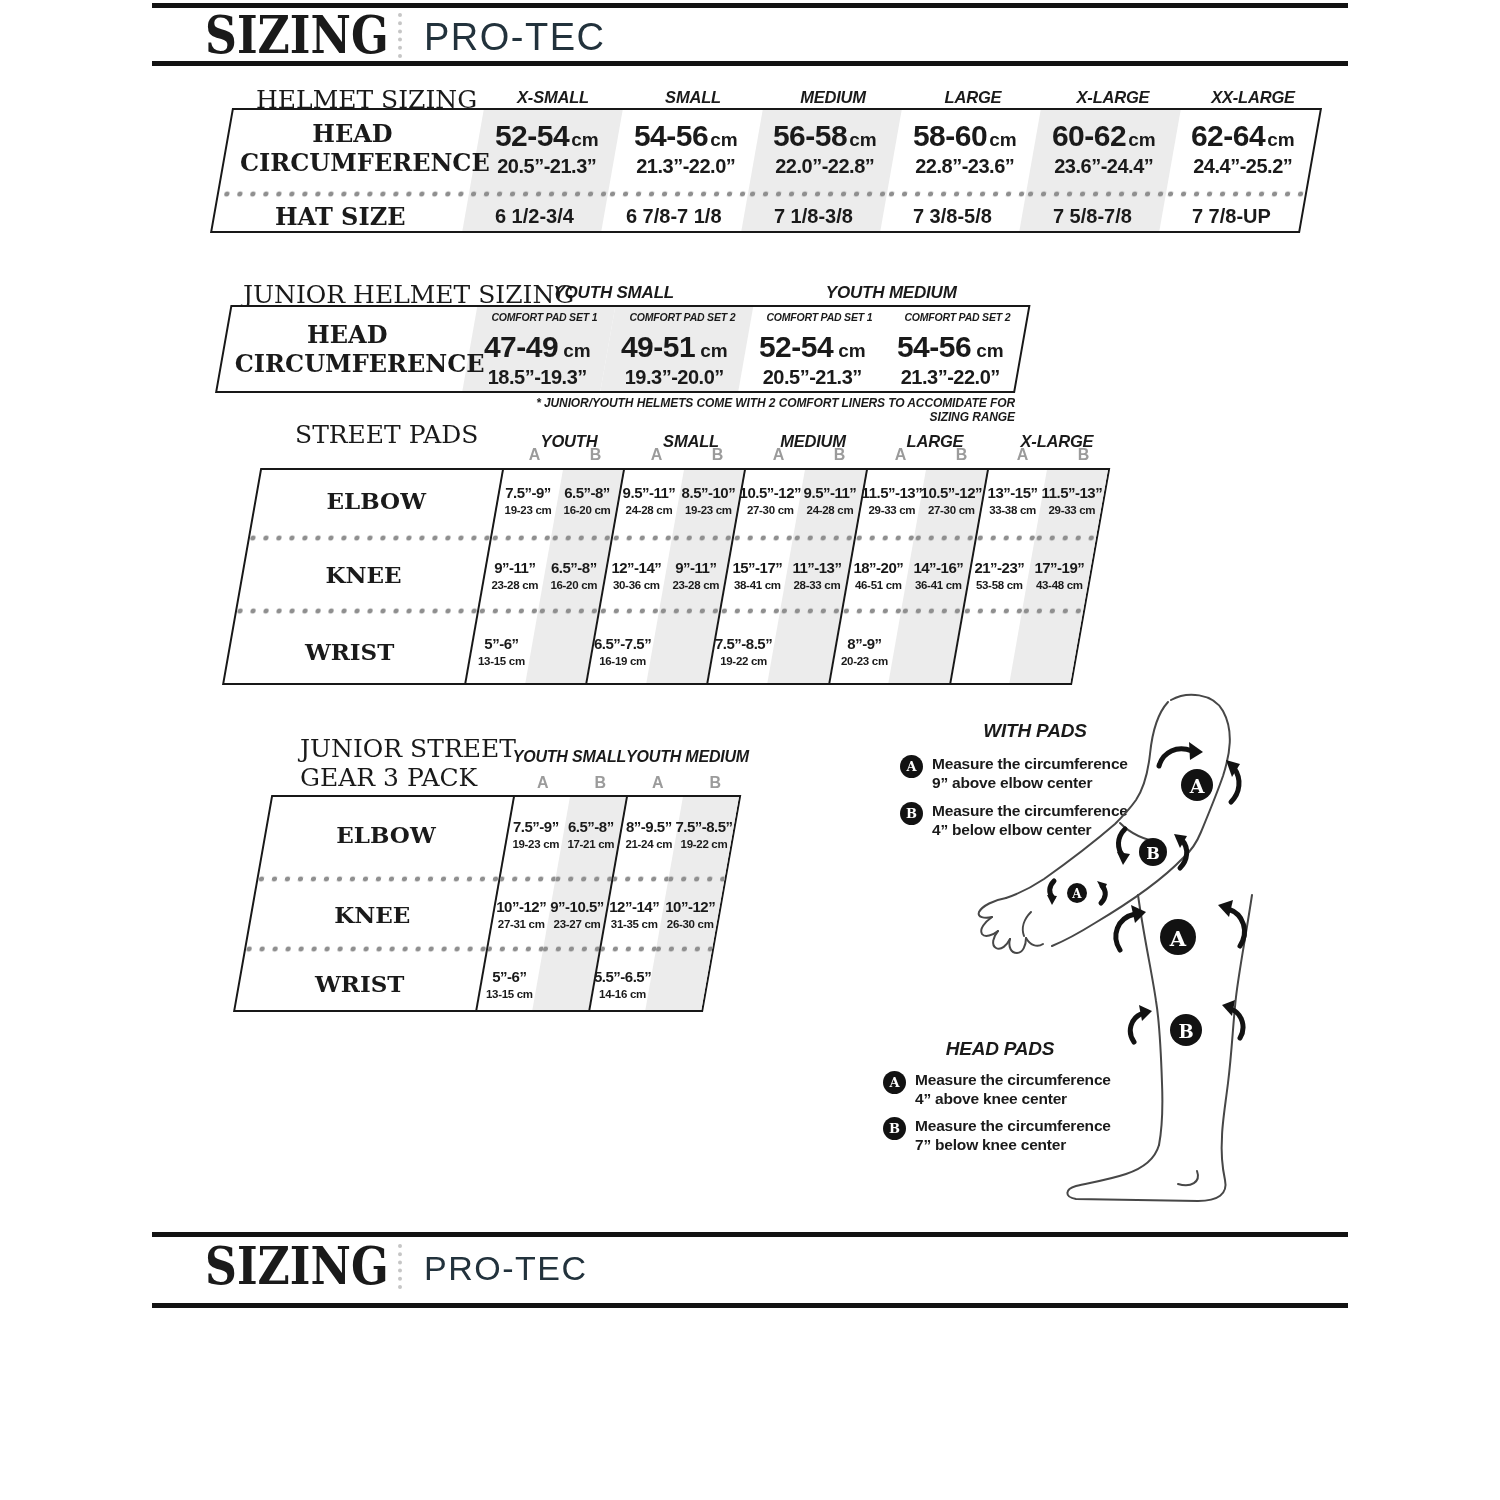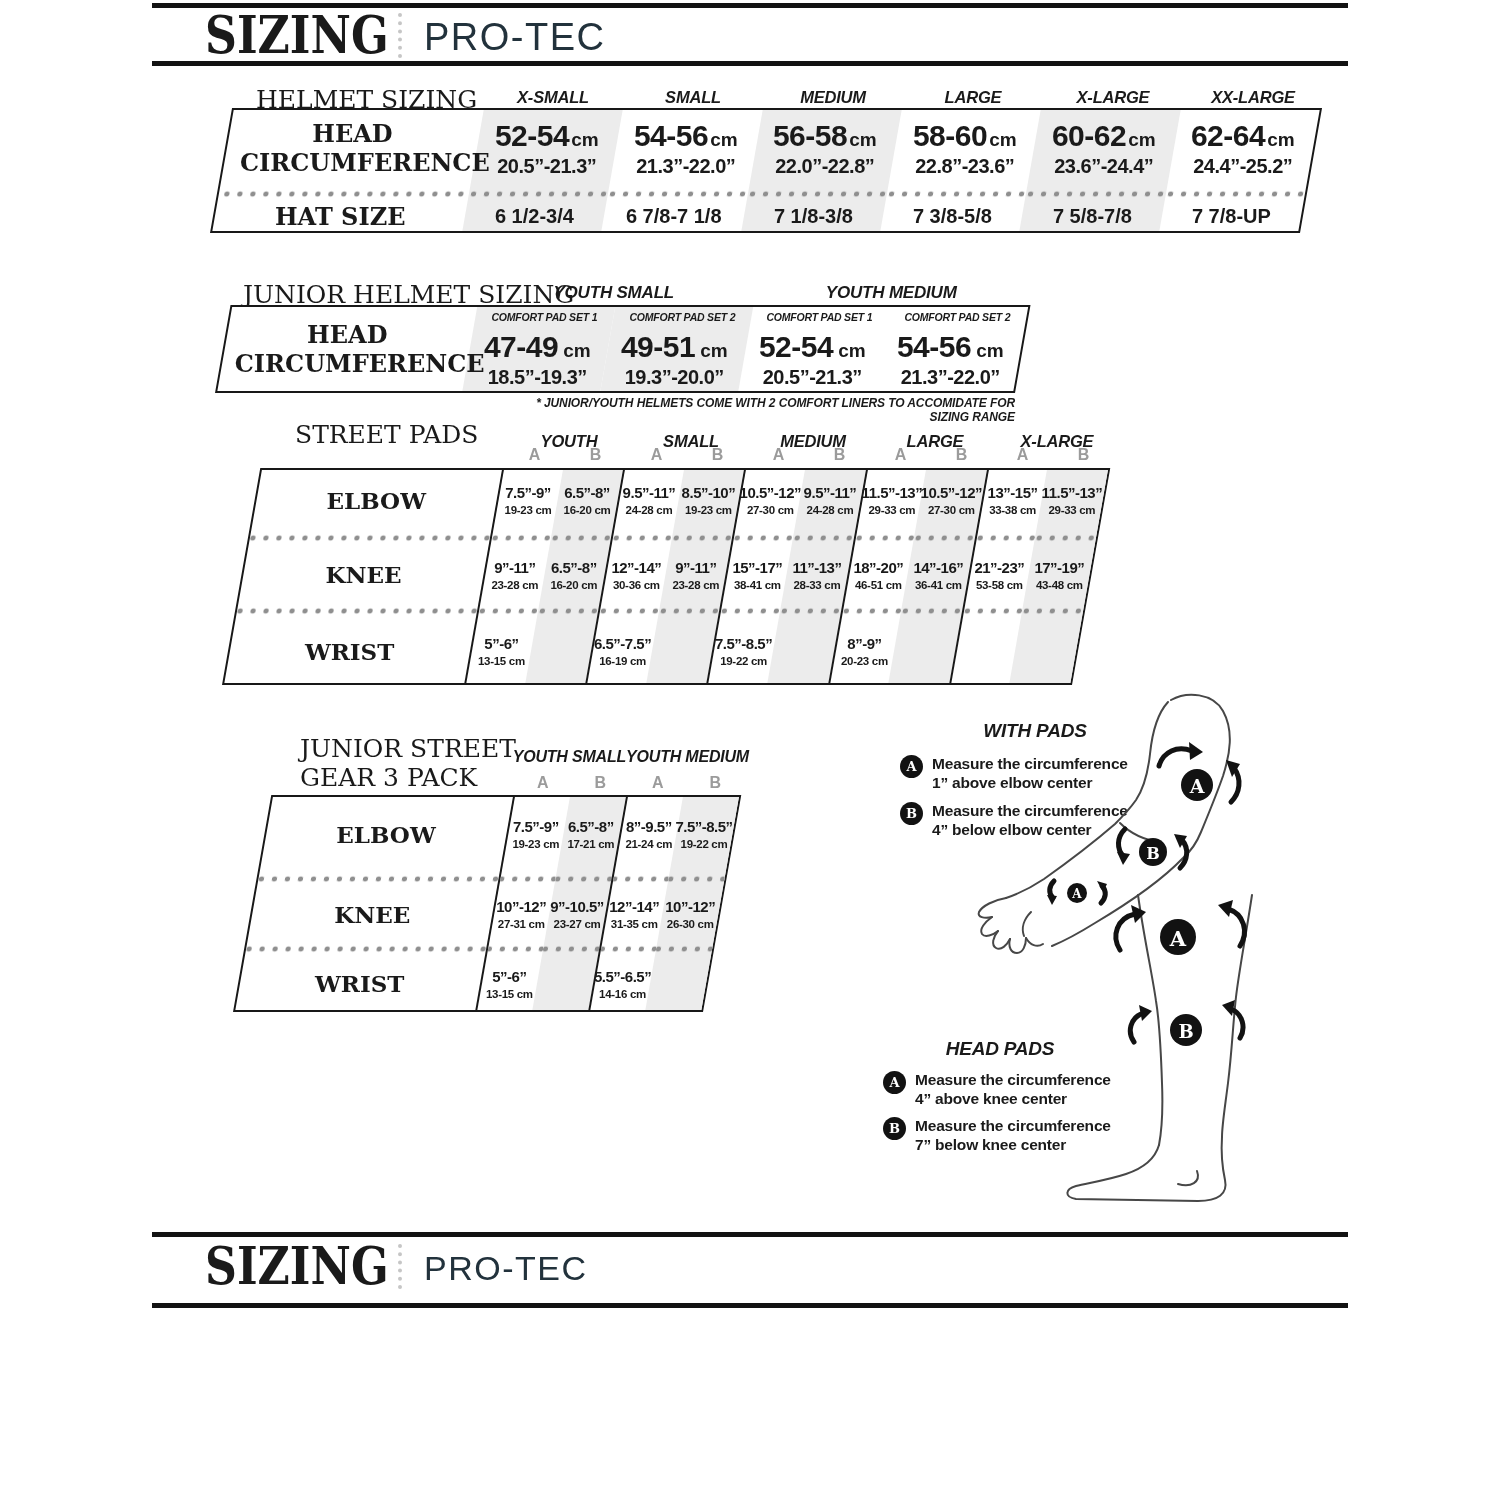--- a/index.html
+++ b/index.html
@@ -581,21 +581,21 @@
     <div class="hd dot"></div>
     <div class="sc jw"></div>
   </div>
 </div>
 
 <div class="mtitle" style="left:935px;top:720px;width:200px">WITH PADS</div>
 <div class="mrow" style="left:900px;top:754px">
   <div class="badge">A</div>
   <div class="mtext">
     <div>Measure the circumference</div>
-    <div>1” above elbow center</div>
+    <div>9” above elbow center</div>
   </div>
 </div>
 <div class="mrow" style="left:900px;top:801px">
   <div class="badge">B</div>
   <div class="mtext">
     <div>Measure the circumference</div>
     <div>4” below elbow center</div>
   </div>
 </div>
 

